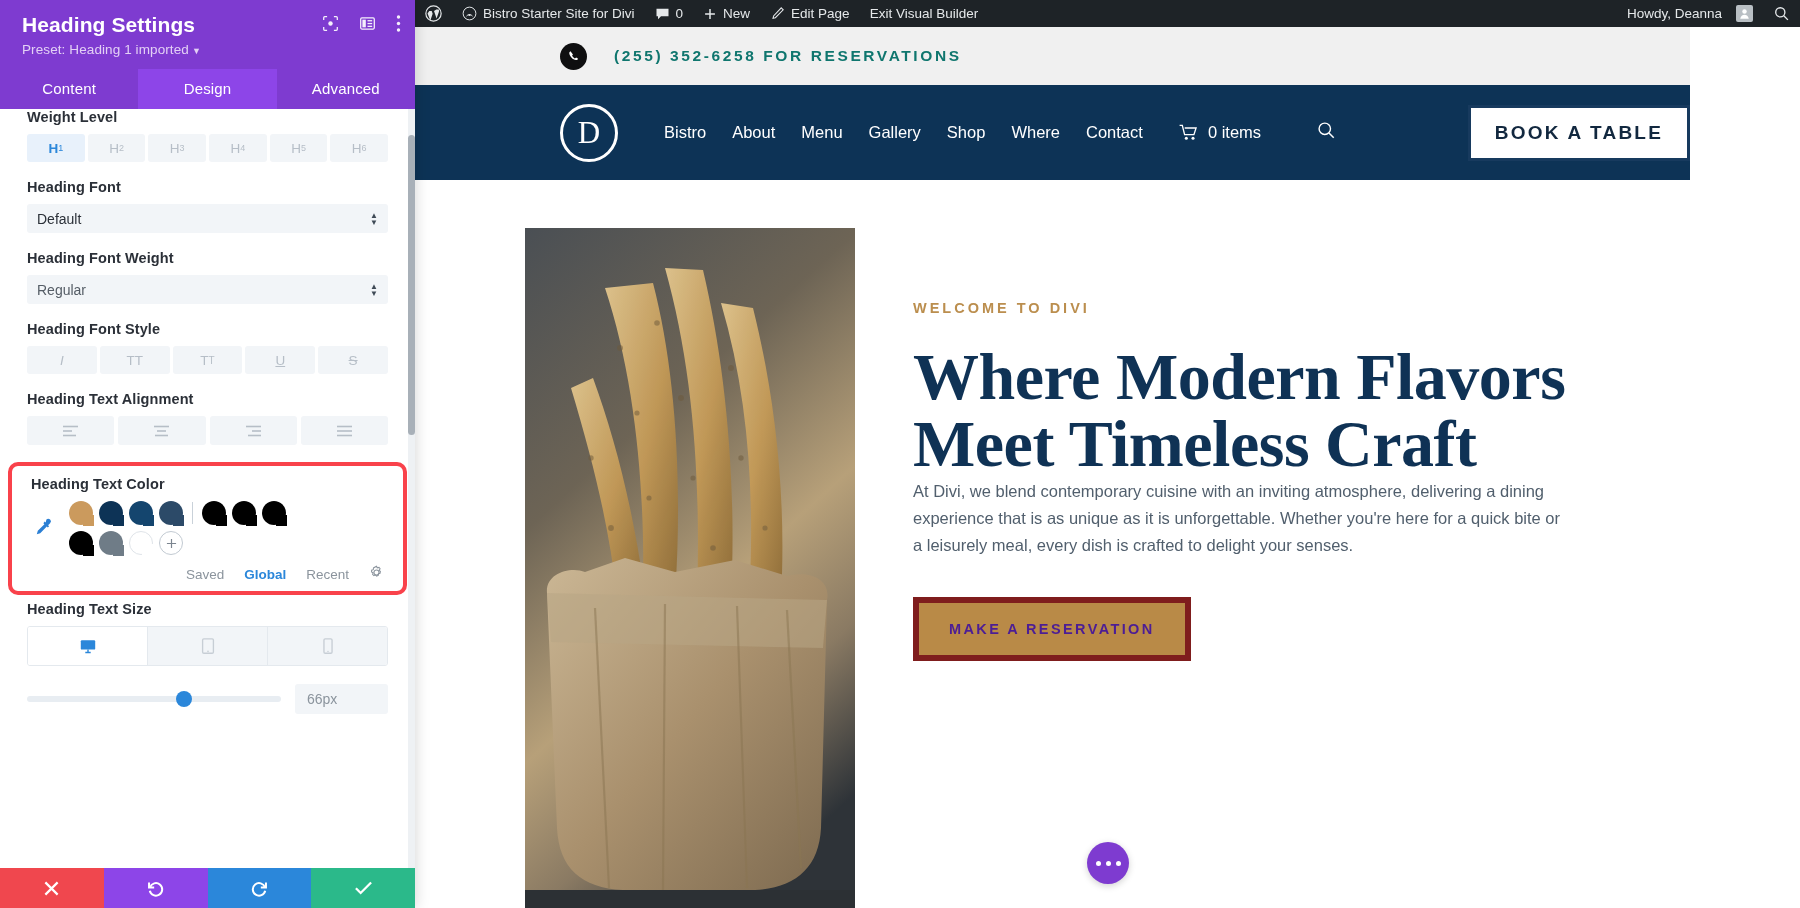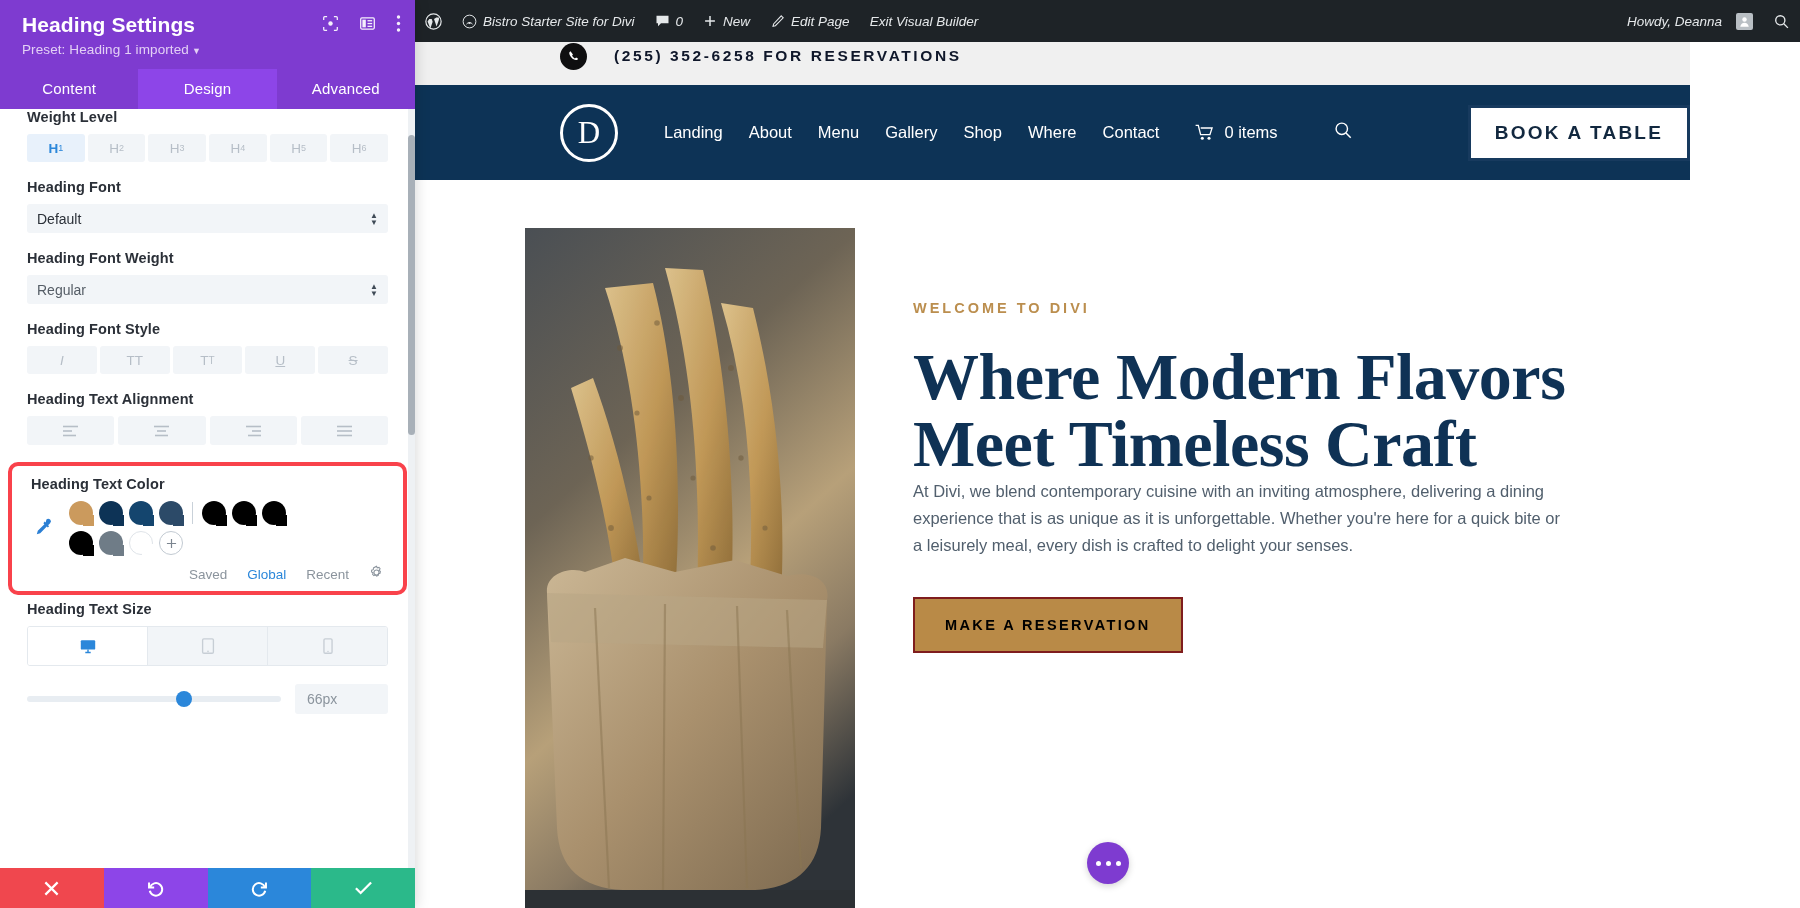--- a/index.html
+++ b/index.html
@@ -130,21 +130,21 @@
     width: 24px; height: 24px; border-radius: 50%;
     border: 1px solid #c2cad2; display: flex;
     align-items: center; justify-content: center;
     color: #7b858f; font-size: 15px; line-height: 1; cursor: pointer; flex:0 0 auto;
   }
   .palette-tabs {
     display: flex; justify-content: flex-end; align-items: center;
     gap: 20px; margin-top: 10px; font-size: 13.5px;
   }
   .pt { color: #8b949d; cursor: pointer; }
-  .pt.active { color: #2b87da; font-weight: normal; }
+  .pt.active { color: #2b87da; font-weight: bold; }
 
   
   .device-row { display: flex; border: 1px solid #e4e9ee; border-radius: 3px; overflow: hidden; }
   .device-btn {
     flex: 1; height: 38px; background: #f2f5f8;
     display: flex; align-items: center; justify-content: center;
     cursor: pointer; border-right: 1px solid #e4e9ee;
   }
   .device-btn:last-child { border-right: none; }
   .device-btn.active { background: #fff; }
@@ -180,25 +180,24 @@
     flex: 1; display: flex; align-items: center; justify-content: center;
     cursor: pointer; color: #fff; font-size: 17px;
   }
   .fbtn.cancel { background: #f0474e; }
   .fbtn.undo   { background: #8d45e8; }
   .fbtn.redo   { background: #2b87da; }
   .fbtn.save   { background: #2bb98a; }
 
   
   .wp-bar {
-    position: absolute; left: 415px; top: 0; right: 0; height: 42px;
+    position: absolute; left: 415px; top: 0; right: 0; height: 27px;
     background: #1e2327; color: #e5e8ea;
     display: flex; align-items: center; font-size: 13.5px;
     z-index: 30;
-    font-style: italic;
   }
   .wp-item {
     display: flex; align-items: center; gap: 6px;
     padding: 0 10px; height: 100%; cursor: pointer; white-space: nowrap;
   }
   .wp-right { margin-left: auto; display: flex; align-items: center; }
   .wp-avatar {
     width: 17px; height: 17px; background: #b9bfc4; border-radius: 2px;
     display: flex; align-items: center; justify-content: center;
     margin-left: 8px;
@@ -212,21 +211,21 @@
   .topbar {
     height: 58px; background: #f0f0f0;
     display: flex; align-items: center; padding-left: 145px;
   }
   .phone-circle {
     width: 27px; height: 27px; border-radius: 50%; background: #0f0f10;
     display: flex; align-items: center; justify-content: center;
     margin-right: 27px;
   }
   .phone-text {
-    font-size: 15.5px; color: #0f172a; font-weight: bold;
+    font-size: 15.5px; color: #0f766e; font-weight: bold;
     letter-spacing: 2.6px;
   }
 
   .navbar {
     height: 95px; background: #0d3356;
     display: flex; align-items: center; padding: 0 0 0 145px;
     position: relative;
   }
   .logo {
     width: 58px; height: 58px; border-radius: 50%;
@@ -274,22 +273,22 @@
   .hero-h1 {
     font-family: "Liberation Serif", serif;
     color: #0f3255; font-size: 66px; line-height: 1.02;
     font-weight: bold; letter-spacing: -.5px; 
   }
   .hero-p {
     color: #515f6d; font-size: 16.5px; line-height: 1.65;
     max-width: 660px; margin-bottom: 38px;
   }
   .reserve-btn {
-    display: inline-block; background: #b98a47; color: #000000;
-    border: 2px solid #7f1d1d;
+    display: inline-block; background: #b98a47; color: #4c1d95;
+    border: 6px solid #7f1d1d;
     padding: 18px 30px; font-size: 14.5px; font-weight: bold;
     letter-spacing: 2.4px; cursor: pointer;
   }
   .fab {
     position: absolute; width: 42px; height: 42px; border-radius: 50%;
     background: #7e3bd0; left: 1087px; top: 842px;
     display: flex; align-items: center; justify-content: center; gap: 5px;
     z-index: 35; cursor: pointer; box-shadow: 0 2px 7px rgba(0,0,0,.18);
   }
   .fab span { width: 5px; height: 5px; border-radius: 50%; background: #fff; display:block;}
@@ -364,21 +363,21 @@
       </span>
       <span class="phone-text">(255) 352-6258 FOR RESERVATIONS</span>
       <span class="topbar-right-pad"></span>
     </div>
 
     <div class="navbar">
       <div class="logo">
         <span>D</span>
       </div>
       <div class="navlinks">
-        <span class="navlink">Landing</span>
+        <span class="navlink">Bistro</span>
         <span class="navlink">About</span>
         <span class="navlink">Menu</span>
         <span class="navlink">Gallery</span>
         <span class="navlink">Shop</span>
         <span class="navlink">Where</span>
         <span class="navlink">Contact</span>
         <span class="cart-group">
           <svg width="20" height="17" viewBox="0 0 22 19">
             <path d="M0.5 1.5h3l2.6 10.4h10.4l2.4-7.4H6.2" fill="none" stroke="#fff" stroke-width="1.5"></path>
             <circle cx="8" cy="16" r="1.7" fill="#fff"></circle>

